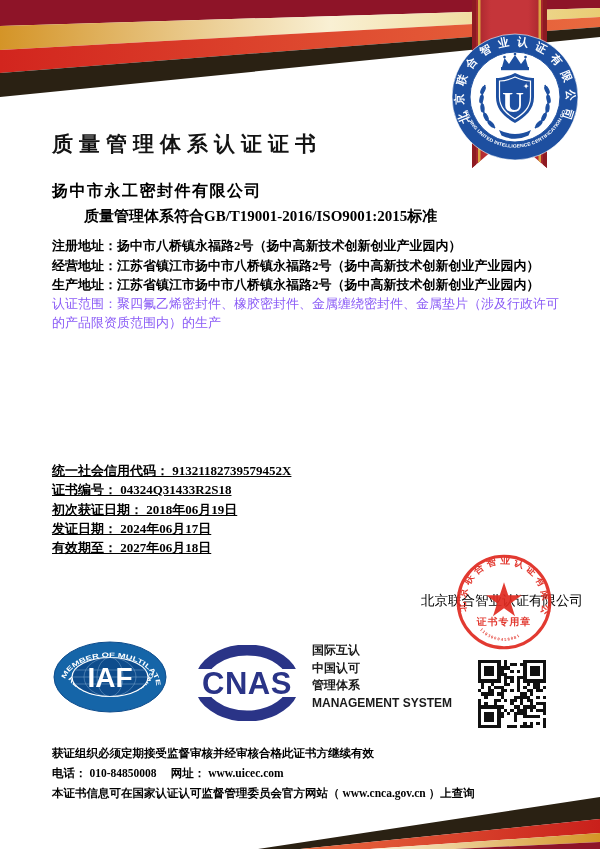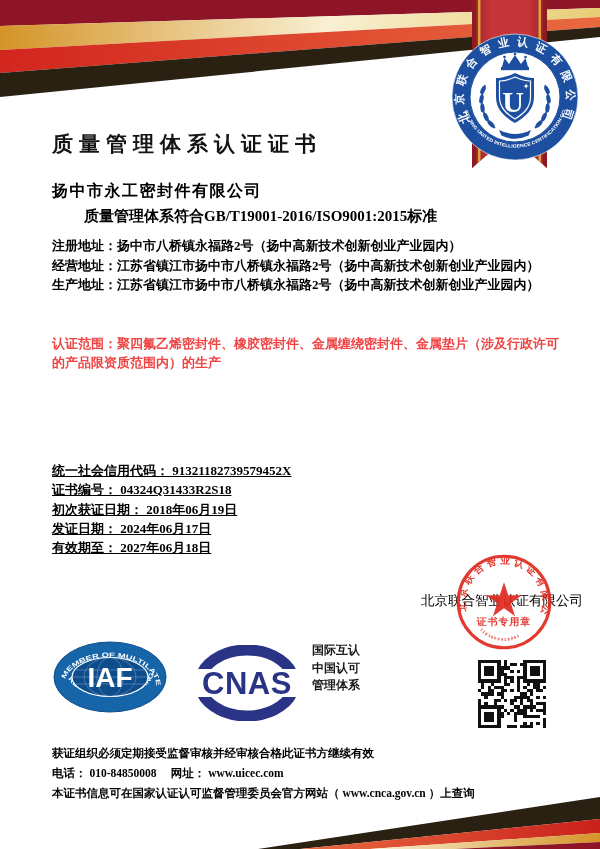--- a/index.html
+++ b/index.html
@@ -3,21 +3,21 @@
 <meta charset="utf-8">
 <style>
   html,body{margin:0;padding:0;background:#ffffff;}
   .page{position:relative;width:600px;height:849px;background:#fff;overflow:hidden;
         font-family:"Liberation Serif","DejaVu Serif",serif;color:#111;outline:1px solid #cfcfcf;}
   .abs{position:absolute;}
   .title{left:52px;top:130px;font-size:21px;font-weight:600;letter-spacing:6px;color:#141414;}
   .company-name{left:52px;top:181px;font-size:16px;font-weight:700;letter-spacing:1.5px;color:#000;}
   .standard{left:52px;top:207px;font-size:15px;font-weight:700;color:#000;margin-left:32px;}
   .addr{left:52px;top:236px;font-size:13px;font-weight:700;line-height:19.5px;color:#000;}
-  .scope{left:52px;top:295px;width:508px;font-size:13px;font-weight:700;line-height:18.5px;color:#ef4444;margin-top:40px;}
+  .scope{left:52px;top:295px;width:508px;font-size:13px;font-weight:400;line-height:18.5px;color:#8b5cf6;}
   .certs{left:52px;top:461px;font-size:13px;font-weight:700;line-height:19.3px;color:#000;text-decoration:underline;}
   .issuer-name{left:421px;top:592px;font-size:13.5px;font-weight:500;color:#000;z-index:1;}
   .seal{left:452px;top:550px;z-index:2;opacity:.92;}
   .qr{left:478px;top:660px;}
   .iaf{left:52px;top:640px;}
   .cnas{left:195px;top:645px;}
   .accred-text{left:312px;top:642px;font-family:"Liberation Sans","DejaVu Sans",sans-serif;
                font-size:12px;font-weight:700;line-height:17.6px;color:#1a1a1a;}
   .footer{left:52px;top:743px;font-size:11.5px;font-weight:700;line-height:20px;color:#000;z-index:3;}
   svg text{font-family:"Liberation Serif","DejaVu Serif",serif;}
@@ -414,20 +414,21 @@
   <svg class="abs cnas" width="104" height="76" viewBox="0 0 104 76">
     <ellipse cx="52" cy="38" rx="47" ry="33" fill="none" stroke="#2A3487" stroke-width="11"></ellipse>
     <rect x="-6" y="24" width="116" height="28" fill="#ffffff"></rect>
     <text x="52" y="49" text-anchor="middle" font-size="31" font-weight="800" fill="#2A3487" class="sans" style="paint-order:stroke;stroke:#ffffff;stroke-width:1.5px;" letter-spacing="0.5">CNAS</text>
   </svg>
 
   <div class="abs accred-text">
     <div>国际互认</div>
     <div>中国认可</div>
     <div>管理体系</div>
+    <div>MANAGEMENT SYSTEM</div>
   </div>
 
   <div class="abs footer">
     <div>获证组织必须定期接受监督审核并经审核合格此证书方继续有效</div>
     <div>电话：  010-84850008　  网址：  www.uicec.com</div>
     <div>本证书信息可在国家认证认可监督管理委员会官方网站（ www.cnca.gov.cn ）上查询</div>
   </div>
 
   <svg class="abs" style="left:0;top:749px;" width="600" height="100" viewBox="0 0 600 100">
     <defs>

